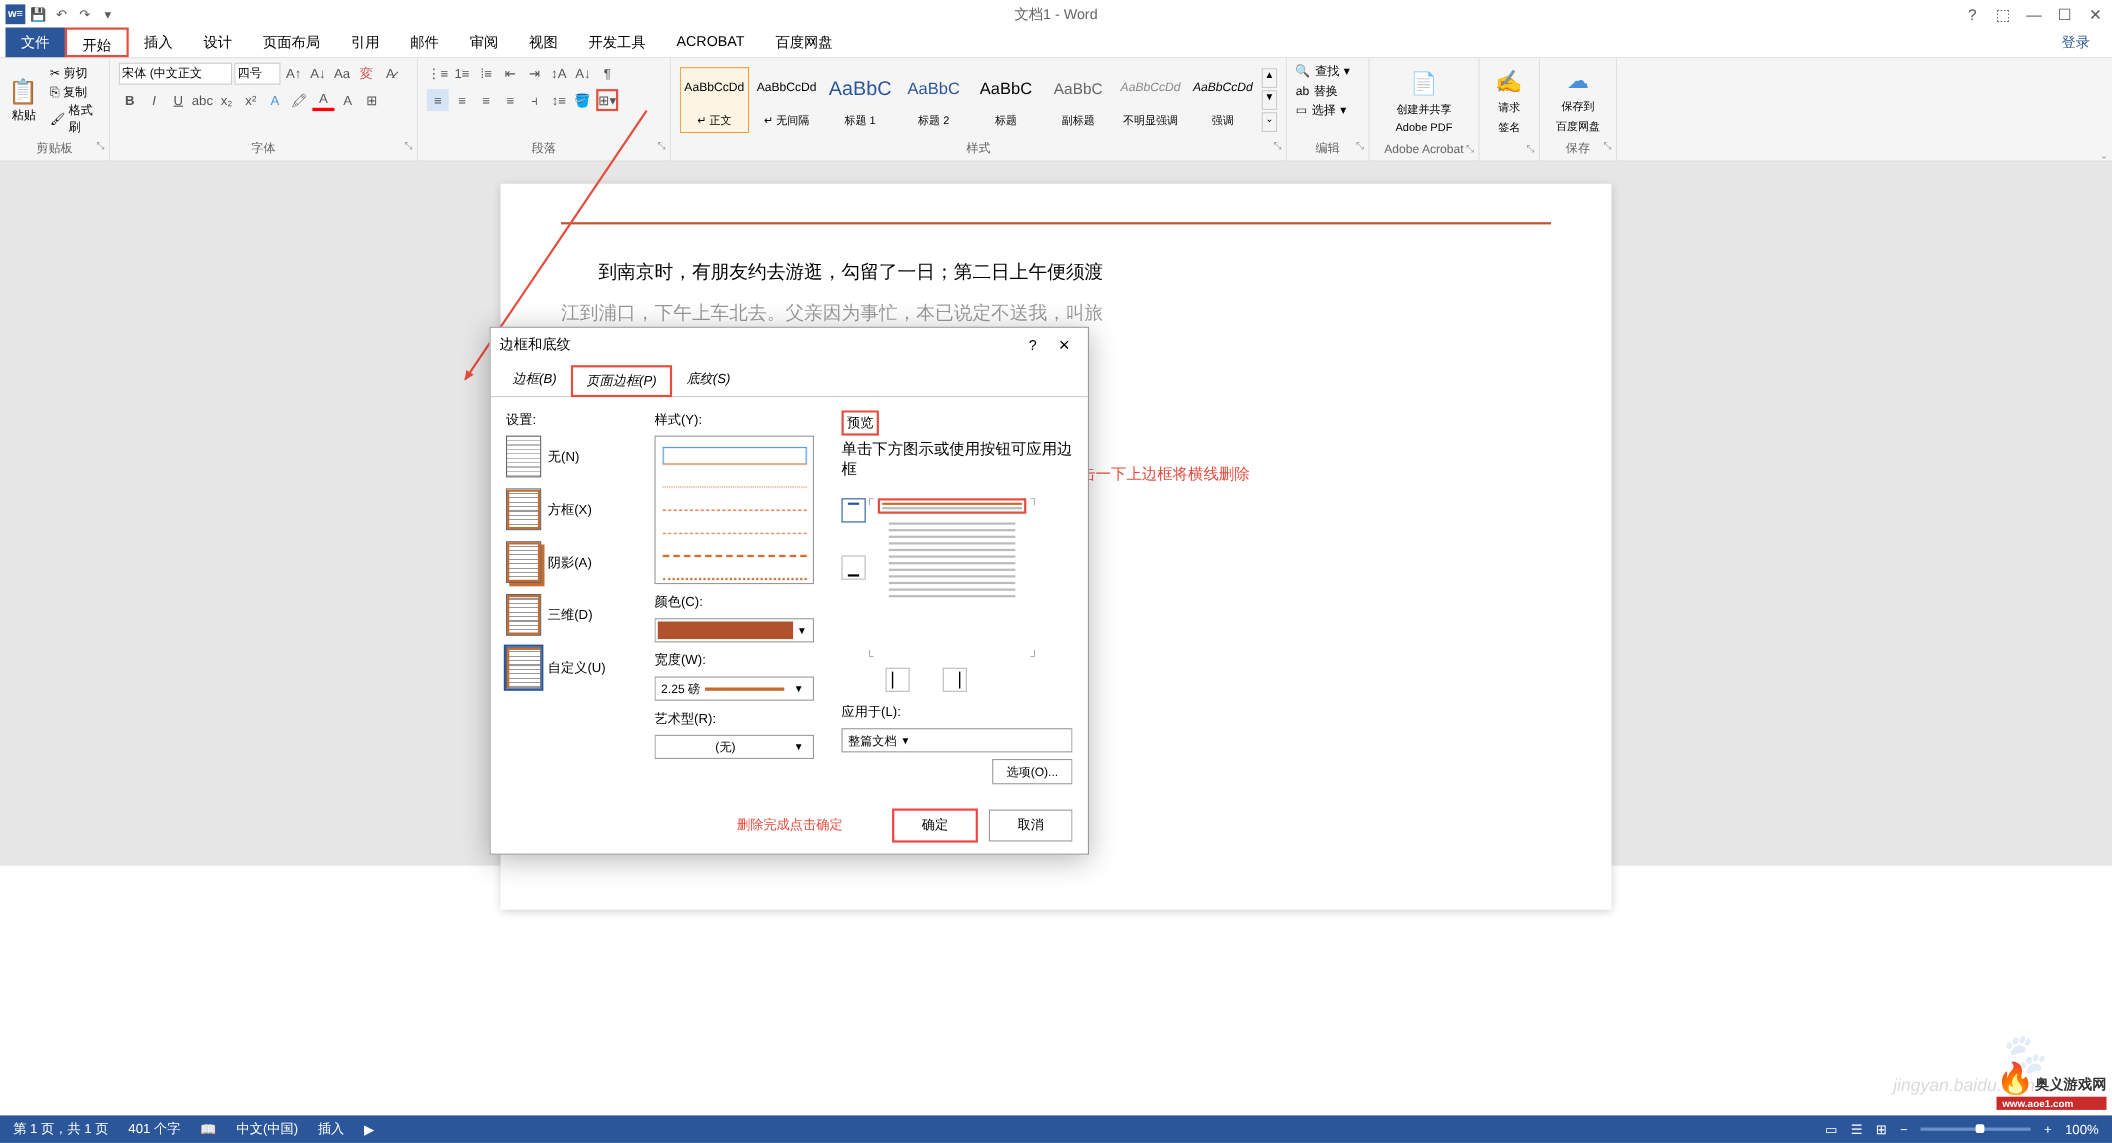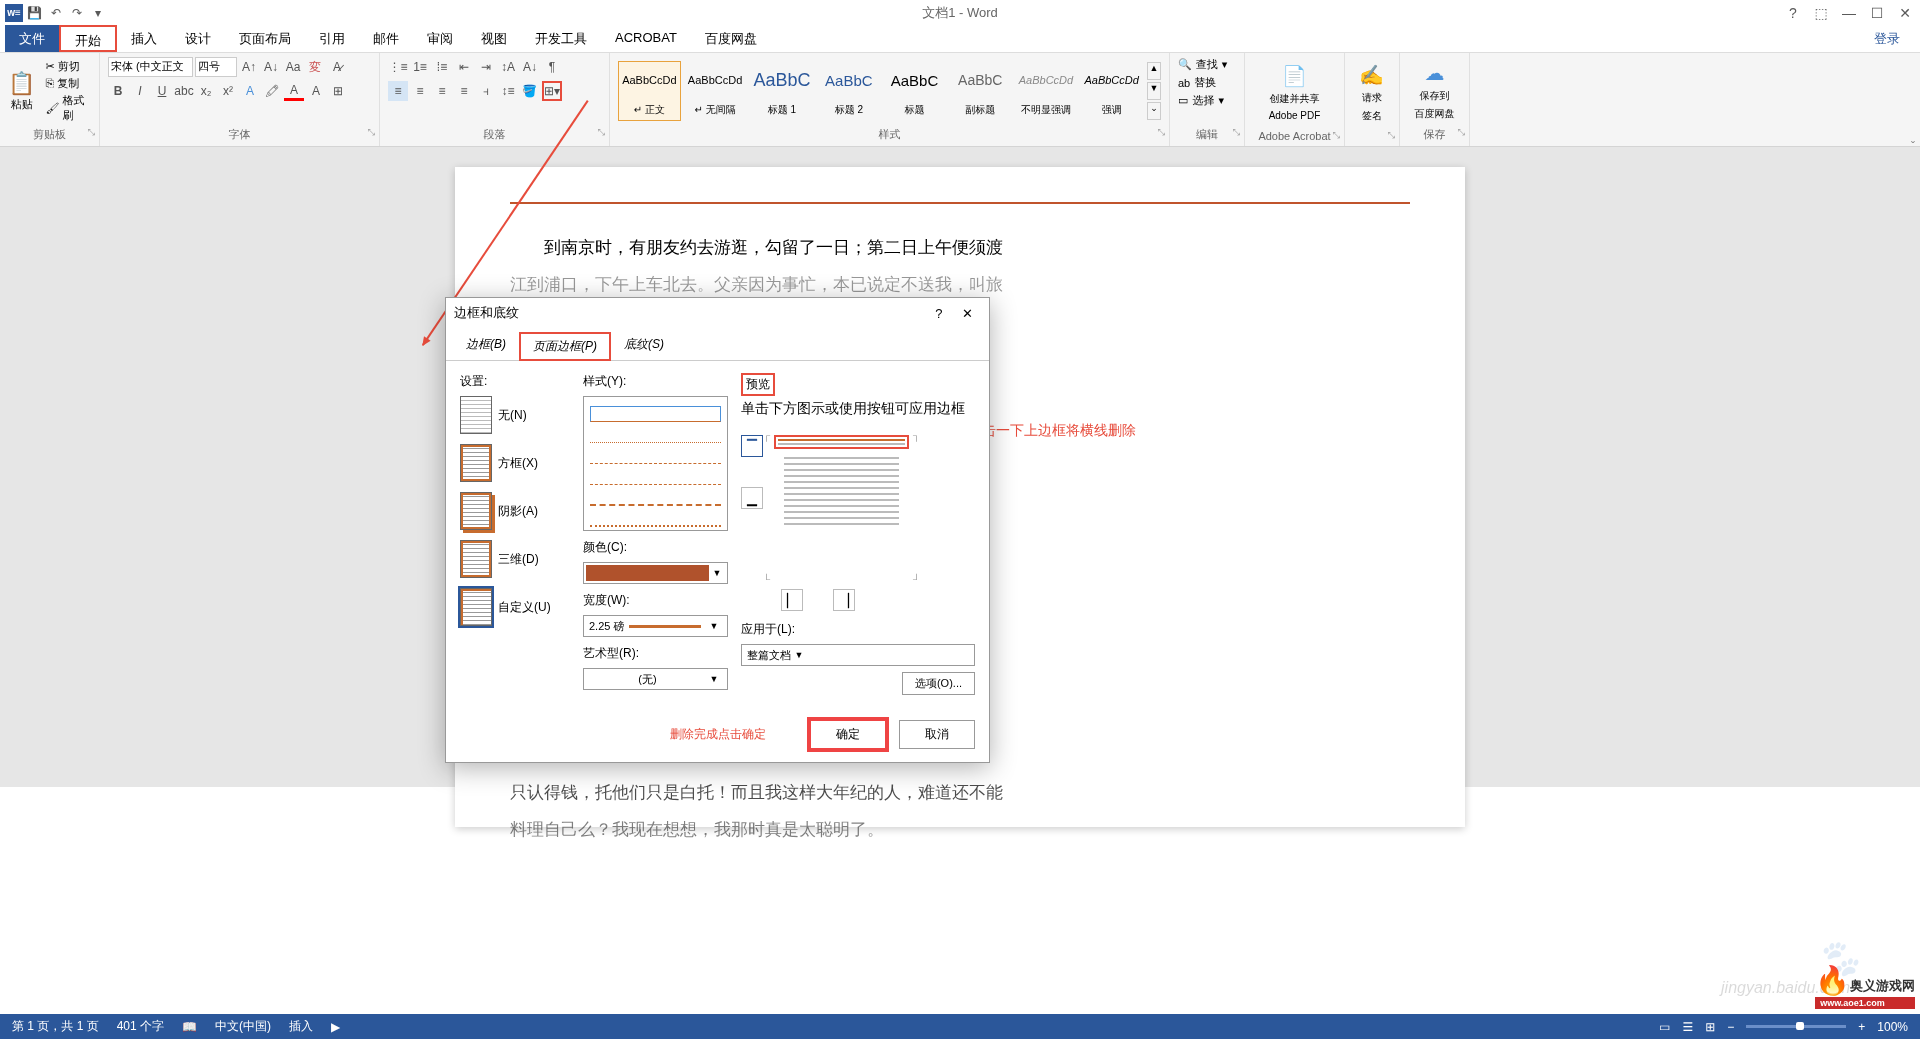--- a/index.html
+++ b/index.html
@@ -26,21 +26,21 @@
 .ribbon-group-label::after { content: "⤡"; position: absolute; right: -4px; font-size: 9px; color: #888; }
 .clipboard-group { width: 100px; }
 .clipboard-btn { display: flex; flex-direction: column; align-items: center; font-size: 11px; }
 .paste-icon { font-size: 22px; color: #e8a23d; }
 .clipboard-side { display: flex; flex-direction: column; gap: 2px; font-size: 11px; margin-left: 6px; }
 .clipboard-side div { display: flex; gap: 3px; align-items: center; }
 
 .font-group { width: 280px; }
 .font-row { display: flex; gap: 2px; width: 100%; }
 .font-select { border: 1px solid #ccc; font-size: 11px; padding: 1px 2px; background: #fff; }
-.f-name { width: 85px; }
+.f-name { width: 103px; }
 .f-size { width: 42px; }
 .icon-btn { width: 20px; height: 20px; display: flex; align-items: center; justify-content: center; font-size: 12px; color: #555; cursor: pointer; }
 
 .paragraph-group { width: 230px; }
 .border-btn { border: 2px solid #e74c3c; padding: 2px; }
 
 .styles-group { flex: 1; max-width: 560px; }
 .style-gallery { display: flex; gap: 3px; height: 60px; overflow: hidden; }
 .style-item { width: 65px; border: 1px solid transparent; padding: 3px; text-align: center; cursor: pointer; display: flex; flex-direction: column; justify-content: space-between; }
 .style-item.active { border-color: #e8a23d; background: #fdf4e3; }
@@ -63,21 +63,21 @@
 .page-border-top { border-top: 2px solid #c0542c; margin-bottom: 25px; }
 .doc-text { font-size: 17px; line-height: 2.2; font-family: SimSun, serif; }
 
 .dialog { position: absolute; top: 130px; left: -10px; width: 545px; background: #fff; border: 1px solid #999; box-shadow: 0 5px 25px rgba(0,0,0,0.3); z-index: 100; }
 .dialog-titlebar { height: 30px; display: flex; align-items: center; justify-content: space-between; padding: 0 8px; font-size: 13px; }
 .dialog-titlebar-btns span { padding: 0 8px; cursor: pointer; }
 .dialog-tabs { display: flex; padding: 4px 8px 0; border-bottom: 1px solid #ccc; gap: 1px; }
 .dialog-tab { padding: 4px 12px; font-size: 12px; cursor: pointer; font-style: italic; }
 .dialog-tab.active-tab { border: 1px solid #ccc; border-bottom-color: #fff; background: #fff; margin-bottom: -1px; }
 .highlight-red { border: 2px solid #e74c3c !important; }
-.dialog-body { padding: 12px 14px; display: flex; gap: 13px; }
+.dialog-body { padding: 12px 14px; display: flex; gap: 25px; }
 .settings-col { width: 110px; }
 .col-label { font-size: 12px; margin-bottom: 6px; }
 .setting-opt { display: flex; align-items: center; gap: 6px; margin-bottom: 10px; cursor: pointer; font-size: 12px; }
 .setting-thumb { width: 32px; height: 38px; border: 1px solid #666; background: repeating-linear-gradient(0deg, #999, #999 1px, #fff 1px, #fff 4px); }
 .setting-thumb.border-thumb { box-shadow: inset 0 0 0 2px #c76c2e; }
 .setting-opt.selected .setting-thumb { outline: 2px solid #2b579a; }
 
 .style-col { width: 145px; }
 .style-list { border: 1px solid #999; height: 135px; overflow-y: scroll; padding: 4px; margin-bottom: 8px; }
 .style-line { height: 16px; border-bottom: 1px solid #c76c2e; margin: 5px 2px; }
@@ -106,21 +106,21 @@
 .preview-body-lines div { height: 2px; background: #bbb; margin: 4px 10px; }
 .preview-corner { position: absolute; color: #999; font-size: 10px; }
 .preview-toggles-bottom { display: flex; gap: 30px; margin-left: 40px; margin-top: 4px; }
 
 .apply-section { margin-top: 10px; }
 .apply-combo { border: 1px solid #999; height: 22px; width: 100%; display: flex; align-items: center; padding: 2px 5px; font-size: 11px; justify-content: flex-start; margin-bottom: 6px; }
 .options-btn { float: right; border: 1px solid #999; padding: 3px 12px; font-size: 11px; cursor: pointer; }
 
 .dialog-footer { padding: 10px 14px; display: flex; justify-content: flex-end; gap: 10px; align-items: center; }
 .dialog-btn { padding: 5px 25px; border: 1px solid #999; font-size: 12px; cursor: pointer; background: #fff; }
-.dialog-btn.ok { border: 4px solid #ef4444; }
+.dialog-btn.ok { border: 2px solid #ef4444; }
 
 .annotation { position: absolute; color: #e74c3c; font-size: 14px; font-weight: 500; pointer-events: none; }
 .arrow-line { position: absolute; background: #e74c3c; height: 1.5px; transform-origin: left center; pointer-events: none; }
 .arrow-line::after { content: ''; position: absolute; right: -1px; top: -3.5px; border-left: 9px solid #e74c3c; border-top: 4px solid transparent; border-bottom: 4px solid transparent; }
 
 .statusbar { height: 25px; background: #2b579a; color: #fff; display: flex; align-items: center; padding: 0 12px; gap: 18px; font-size: 12px; position: absolute; bottom: 0; left: 0; right: 0; }
 .statusbar-right { margin-left: auto; display: flex; gap: 12px; align-items: center; }
 .zoom-slider { width: 100px; height: 3px; background: #6b8fc9; position: relative; }
 .zoom-slider::after { content: ''; position: absolute; left: 50%; top: -3px; width: 8px; height: 8px; background: #fff; border-radius: 2px; }
 
@@ -454,21 +454,20 @@
           </div>
         </div>
       </div>
       <div class="dialog-footer">
         <span style="color:#e74c3c;margin-right:auto;margin-left:210px">删除完成点击确定</span>
         <div class="dialog-btn ok">确定</div>
         <div class="dialog-btn">取消</div>
       </div>
     </div>
 
-    <div class="doc-text" style="margin-top:470px;opacity:0.7">只认得钱，托他们只是白托！而且我这样大年纪的人，难道还不能</div>
     <div class="doc-text" style="opacity:0.5">料理自己么？我现在想想，我那时真是太聪明了。</div>
   </div>
 </div>
 
 <div class="arrow-line" style="top:100px;left:588px;width:295px;transform:rotate(124deg)"></div>
 <div class="arrow-line" style="top:378px;left:595px;width:155px;transform:rotate(-13deg)"></div>
 <div class="annotation" style="top:422px;left:968px">点击一下上边框将横线删除</div>
 <div class="arrow-line" style="top:450px;left:871px;width:253px;transform:rotate(90deg)"></div>
 
 <div class="watermark-baidu">

